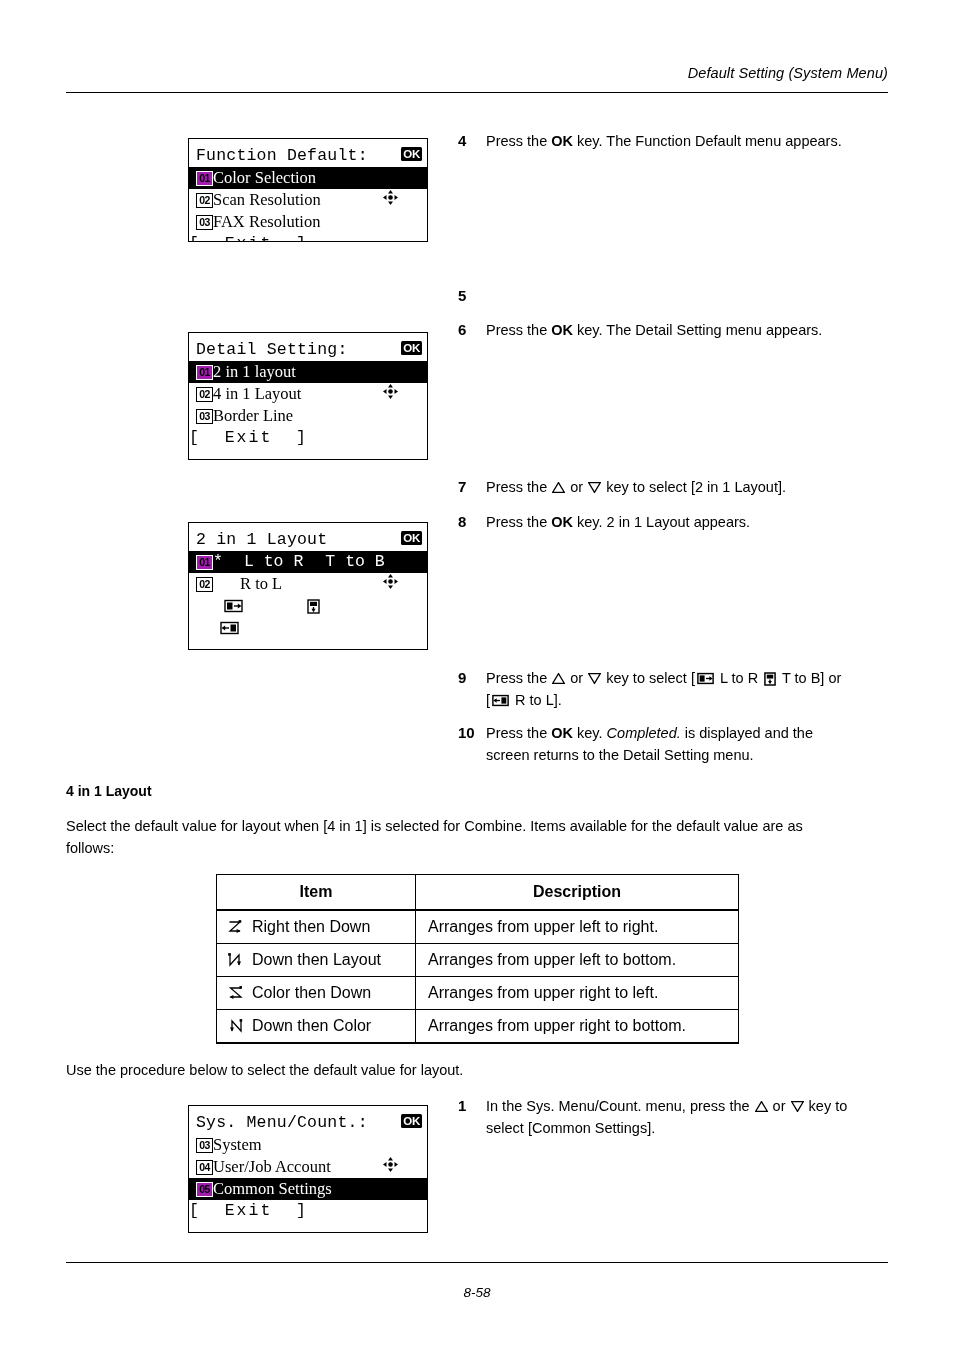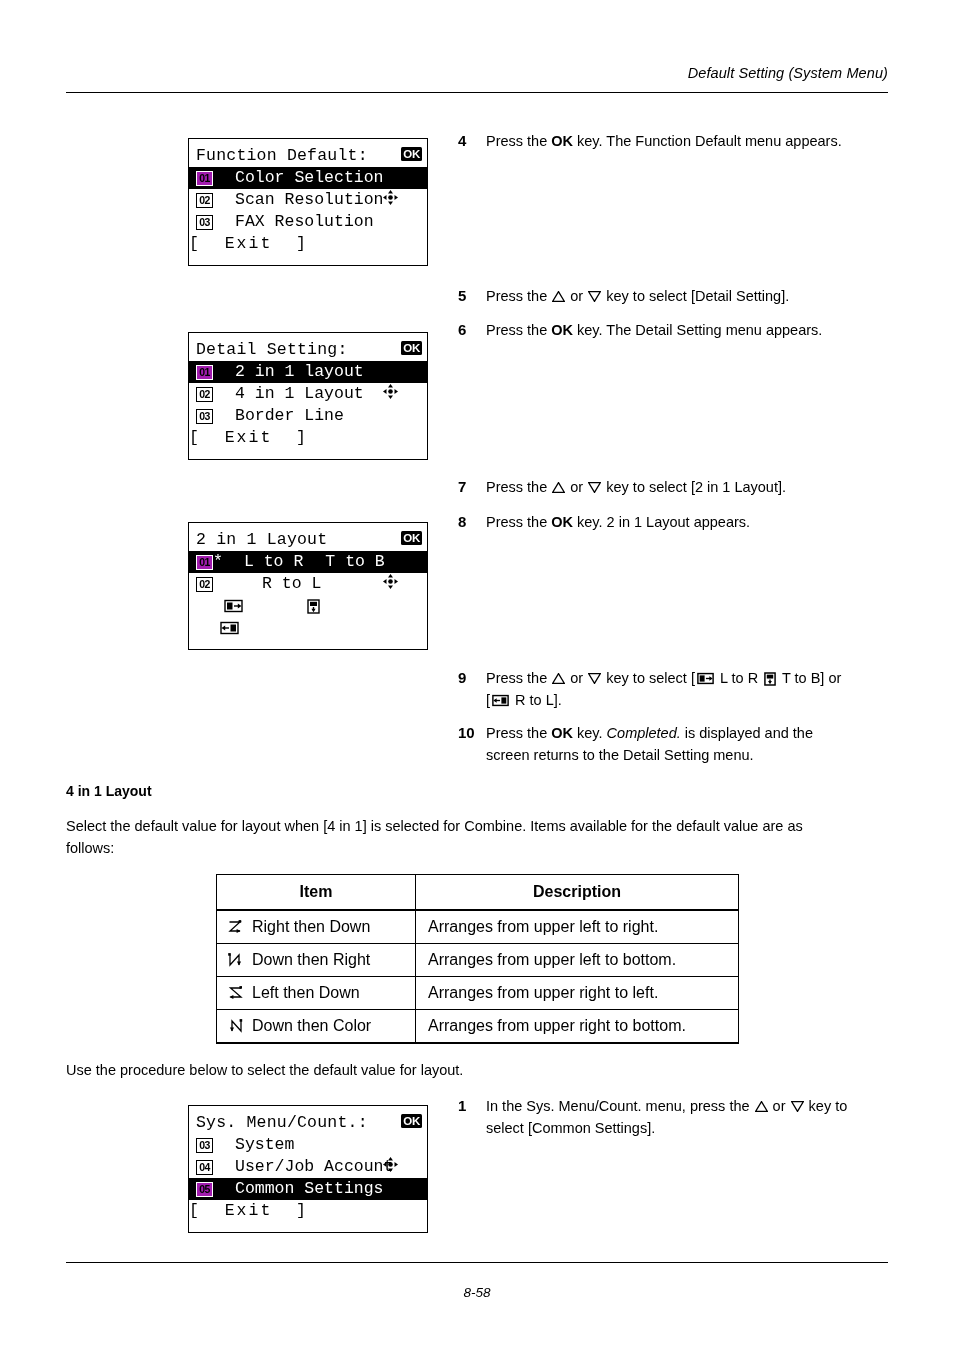--- a/index.html
+++ b/index.html
@@ -144,21 +144,21 @@
   }
 
   .lcd-row {
     position: relative;
     height: 22px;
     display: flex;
     align-items: center;
     white-space: pre;
     padding-left: 7px;
   }
-  .lcd-row .rowlabel { margin-left: 22px; }
+  .lcd-row .rowlabel { margin-left: 0; font-family: Liberation Serif, serif; }
 
   
   .row-selected {
     background: #000;
     color: #ffffff;
     margin-left: 0;
     padding-left: 7px;
     width: 100%;
   }
 
@@ -291,21 +291,21 @@
   .zig svg { display: block; }
 </style>
 </head>
 <body>
 
 <div class="page">
 
   <div class="header-text">Default Setting (System Menu)</div>
   <div class="header-rule"></div>
 
-  <div class="lcd" style="left:188px; top:138px; width:240px; height:128px;">
+  <div class="lcd" style="left:188px; top:138px; width:240px; height:104px;">
 
     <div class="lcd-line lcd-title" style="margin-top:6px;">
       <span class="title-text">Function Default:</span>
       <span class="title-icons">
         <span class="navpad">
           <svg viewBox="0 0 15 15" width="15" height="15">
             <polygon points="7.5,0 10,3.5 5,3.5" fill="#000"></polygon>
             <polygon points="7.5,15 10,11.5 5,11.5" fill="#000"></polygon>
             <polygon points="0,7.5 3.5,5 3.5,10" fill="#000"></polygon>
             <polygon points="15,7.5 11.5,5 11.5,10" fill="#000"></polygon>
@@ -432,25 +432,20 @@
     </div>
   </div>
 
   <div class="step" style="left:458px; top:130px; width:450px;">
     <div class="step-num">4</div>
     <div class="step-body"><span>Press the </span><b>OK</b><span> key. The Function Default menu appears.</span></div>
   </div>
 
   <div class="step" style="left:458px; top:285px; width:450px;">
     <div class="step-num">5</div>
-    <div class="step-body"><span>Press the </span><span class="tri"><svg viewBox="0 0 13 11" width="13" height="11">
-            <polygon points="6.5,0.6 12.4,10.4 0.6,10.4" fill="none" stroke="#000" stroke-width="1.3"></polygon>
-          </svg></span><span> or </span><span class="tri"><svg viewBox="0 0 13 11" width="13" height="11">
-            <polygon points="0.6,0.6 12.4,0.6 6.5,10.4" fill="none" stroke="#000" stroke-width="1.3"></polygon>
-          </svg></span><span> key to select [Detail Setting].</span></div>
   </div>
 
   <div class="step" style="left:458px; top:319px; width:450px;">
     <div class="step-num">6</div>
     <div class="step-body"><span>Press the </span><b>OK</b><span> key. The Detail Setting menu appears.</span></div>
   </div>
 
   <div class="step" style="left:458px; top:476px; width:450px;">
     <div class="step-num">7</div>
     <div class="step-body"><span>Press the </span><span class="tri"><svg viewBox="0 0 13 11" width="13" height="11">
@@ -524,36 +519,36 @@
       <tr>
         <td>
           <div class="cell-item">
             <span class="zig">
               <svg viewBox="0 0 17 17" width="17" height="17">
                 <path d="M3 2.5 v10.5 L12 3 v10" fill="none" stroke="#000" stroke-width="1.3"></path>
                 <polygon points="12,13.6 9.9,9.6 14.1,9.6" fill="#000"></polygon>
                 <rect x="1.2" y="1.1" width="2.6" height="2.6" fill="#000"></rect>
               </svg>
             </span>
-            <span class="item-text">Down then Right</span>
+            <span class="item-text">Down then Layout</span>
           </div>
         </td>
         <td class="cell-pad">Arranges from upper left to bottom.</td>
       </tr>
       <tr>
         <td>
           <div class="cell-item">
             <span class="zig">
               <svg viewBox="0 0 17 17" width="17" height="17">
                 <path d="M14 3 H3.5 L14 12 H3.5" fill="none" stroke="#000" stroke-width="1.3"></path>
                 <polygon points="2.4,12 6.4,9.9 6.4,14.1" fill="#000"></polygon>
                 <rect x="12.4" y="1.1" width="2.6" height="2.6" fill="#000"></rect>
               </svg>
             </span>
-            <span class="item-text">Left then Down</span>
+            <span class="item-text">Color then Down</span>
           </div>
         </td>
         <td class="cell-pad">Arranges from upper right to left.</td>
       </tr>
       <tr>
         <td>
           <div class="cell-item">
             <span class="zig">
               <svg viewBox="0 0 17 17" width="17" height="17">
                 <path d="M14 2.5 v10.5 L5 3 v10" fill="none" stroke="#000" stroke-width="1.3"></path>

